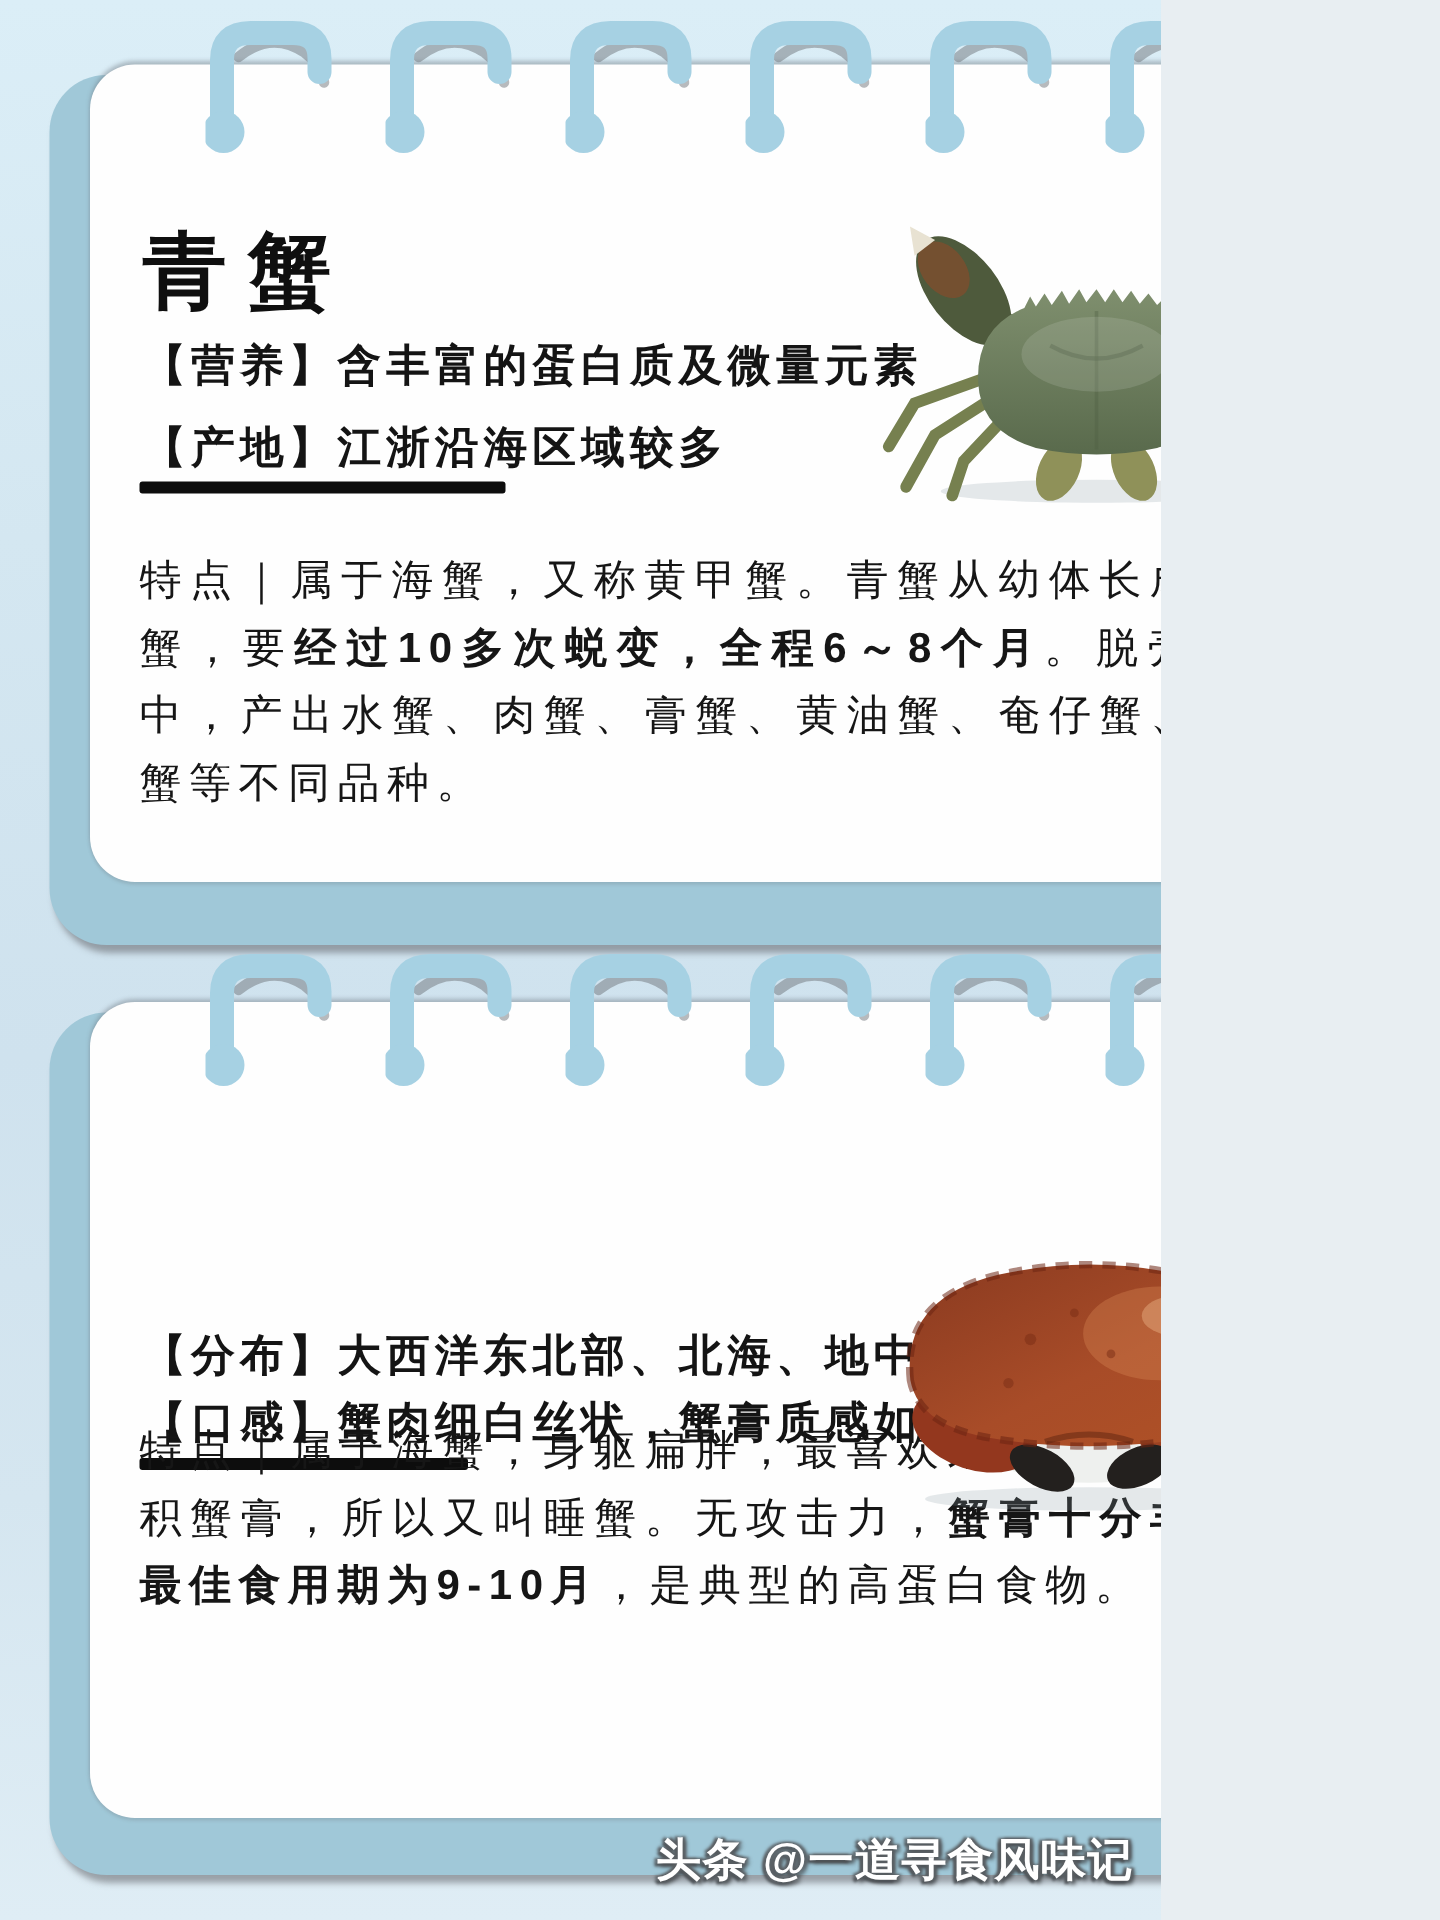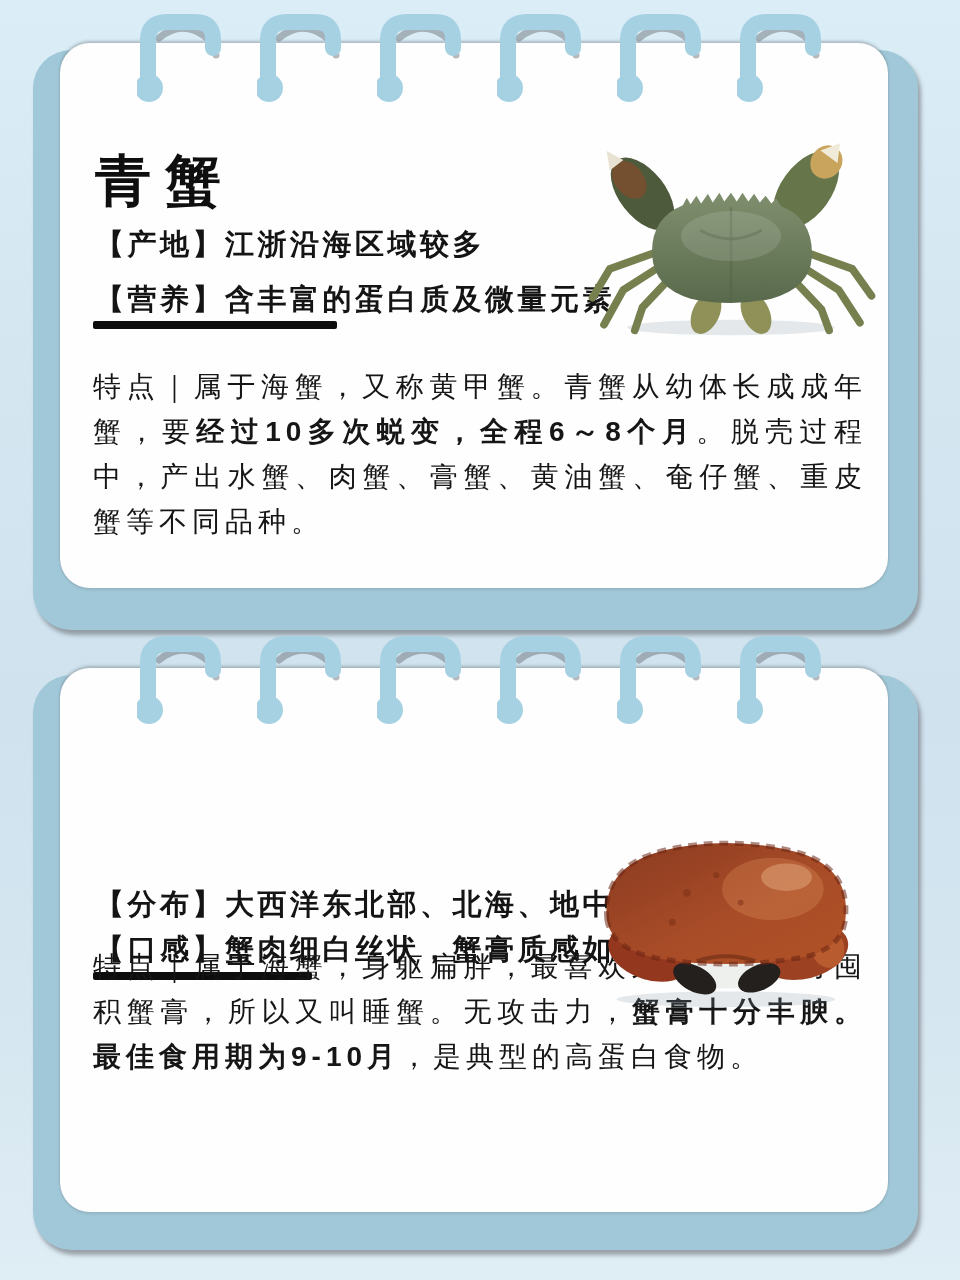--- a/index.html
+++ b/index.html
@@ -1,17 +1,17 @@
 <!DOCTYPE html>
 <html><head>
 <meta charset="utf-8">
 <style>
   html,body{margin:0;padding:0;background:#e8eef2;}
   #canvas{
-    position:relative;width:960px;height:1280px;overflow:hidden;
+    position:relative;width:774px;height:1280px;overflow:hidden;
     font-family:"Liberation Sans","DejaVu Sans",sans-serif;
     background:linear-gradient(180deg,#dbeef7 0%,#d4e7f1 28%,#cfe2ee 55%,#d5e6f0 78%,#dfedf5 100%);
   }
   .frame{
     position:absolute;left:33px;width:885px;background:#a0c8d8;border-radius:38px;
     box-shadow:3px 5px 4px rgba(96,99,104,.55);
   }
   #frame1{top:50px;height:580px;}
   #frame2{top:675px;height:575px;}
   .paper{
@@ -107,22 +107,22 @@
           <path d="M 22,26 Q 44,8 66,23 Q 77,31 79,43" stroke="#6f767c" stroke-width="7" fill="none" opacity="0.5" stroke-linecap="round"></path>
           <path d="M 11,68 L 11,28 Q 11,10 30,10 L 58,10 Q 76,10 76,27 L 76,36" stroke="#a6d1e3" stroke-width="16" fill="none" stroke-linecap="round"></path>
           <circle cx="12" cy="76" r="14" fill="#a6d1e3"></circle>
         </svg>
       </div>
     </div>
 
   <div class="card-title" id="title1">青蟹</div>
 
   <div class="info" id="info1">
+    <div class="info-row"><span class="info-label">【营养】</span><span>含丰富的蛋白质及微量元素</span></div>
     <div class="info-row"><span class="info-label">【产地】</span><span>江浙沿海区域较多</span></div>
-    <div class="info-row"><span class="info-label">【营养】</span><span>含丰富的蛋白质及微量元素</span></div>
   </div>
 
   <div class="divider" id="divider1"></div>
 
   <div class="para" id="para1"><span>特点｜属于海蟹，又称黄甲蟹。青蟹从幼体长成成年蟹，要</span><b>经过10多次蜕变，全程6～8个月</b><span>。脱壳过程中，产出水蟹、肉蟹、膏蟹、黄油蟹、奄仔蟹、重皮蟹等不同品种。</span></div>
 
   <div class="crab" id="crab1">
     <svg viewBox="0 0 300 210">
       <defs>
         <linearGradient id="gc" x1="0" y1="0" x2="0" y2="1">
@@ -249,13 +249,14 @@
       <g fill="#7a2d15" opacity="0.5">
         <circle cx="110" cy="90" r="4"></circle>
           <circle cx="140" cy="72" r="3"></circle>
         <circle cx="95" cy="120" r="3.5"></circle>
           <circle cx="165" cy="100" r="3"></circle>
       </g>
       <path d="M120,160 Q150,150 180,160" stroke="#5e2310" stroke-width="4" fill="none" opacity="0.5"></path>
     </svg>
   </div>
 
+  <div id="watermark">头条 @一道寻食风味记</div>
 </div>
 
 </body></html>

